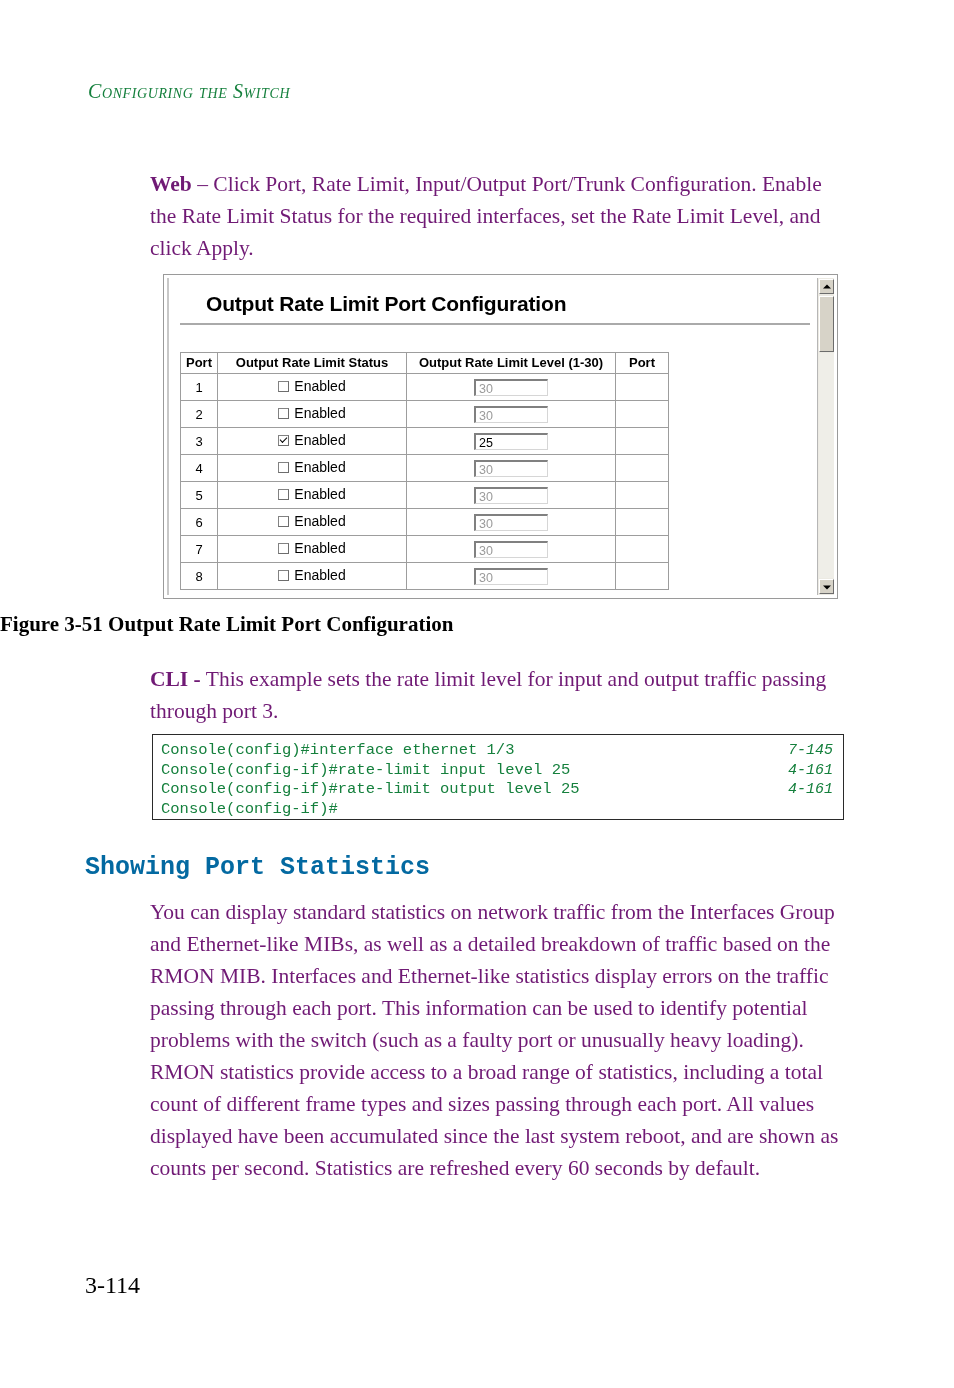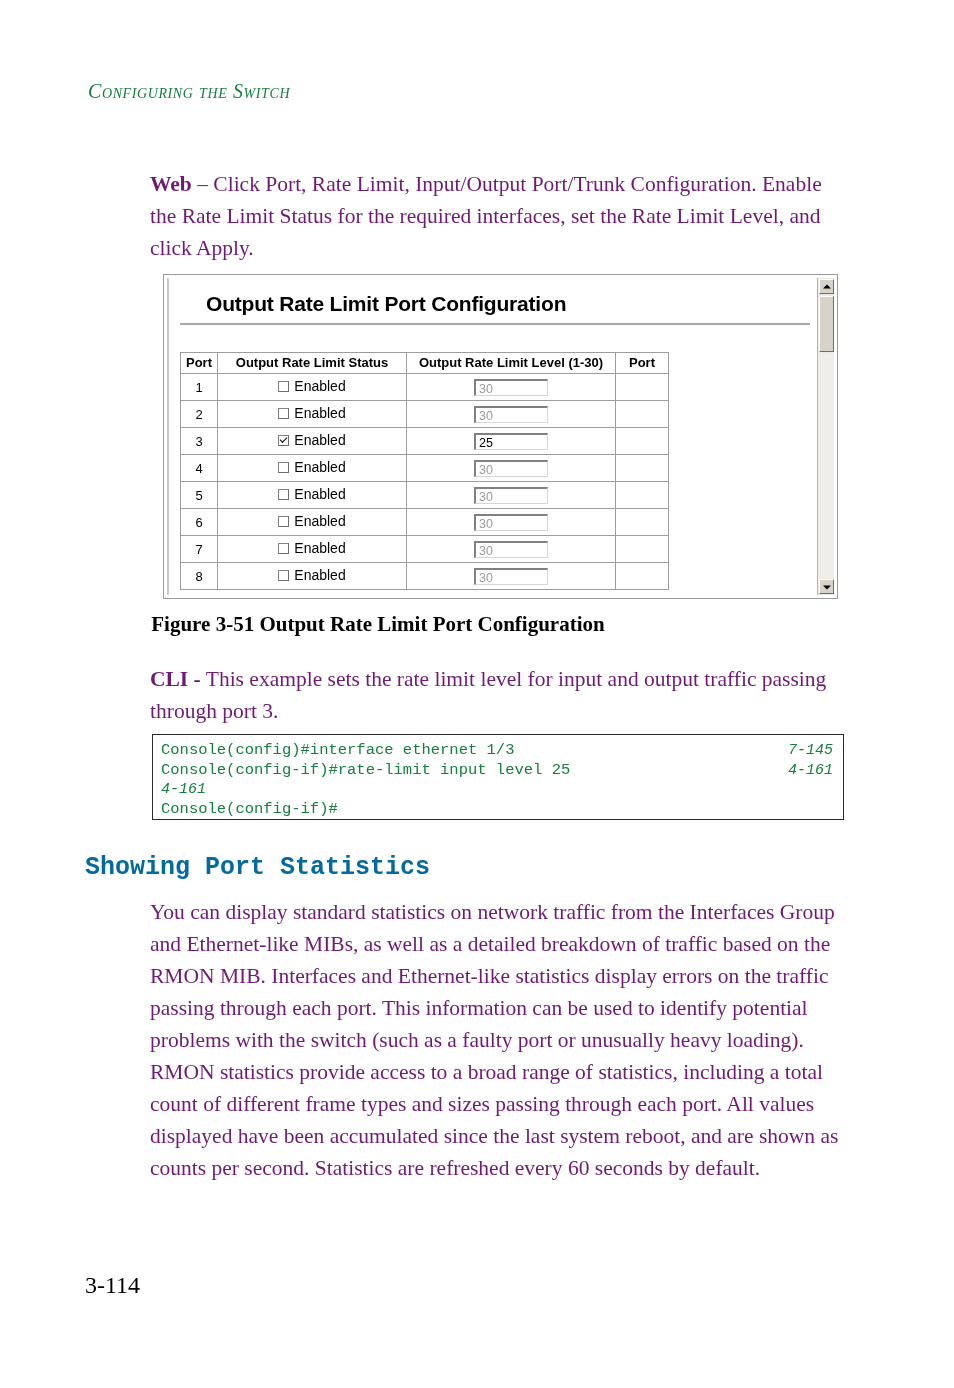--- a/index.html
+++ b/index.html
@@ -272,21 +272,20 @@
     bottom: 17px;
     background: #efeee8;
   }
 
   
   .fig-caption {
     position: absolute;
     left: 0;
     top: 612px;
     width: 756px;
-    text-align: center;
     font-family: "Liberation Serif", serif;
     font-weight: bold;
     font-size: 21px;
     color: #000;
   }
 
   
   #cli-box {
     position: absolute;
     left: 152px;
@@ -437,20 +436,20 @@
   </div>
 </div>
 
 <div class="fig-caption">Figure 3-51  Output Rate Limit Port Configuration</div>
 
 <div class="para" id="cli-para"><b>CLI -</b><span> This example sets the rate limit level for input and output traffic passing through port 3.</span></div>
 
 <div id="cli-box">
     <div class="cli-line"><span class="cli-cmd">Console(config)#interface ethernet 1/3</span><span class="cli-ref">7-145</span></div>
     <div class="cli-line"><span class="cli-cmd">Console(config-if)#rate-limit input level 25</span><span class="cli-ref">4-161</span></div>
-    <div class="cli-line"><span class="cli-ref">4-161</span></div>
+    <div class="cli-line"><span class="cli-cmd">Console(config-if)#rate-limit output level 25</span><span class="cli-ref">4-161</span></div>
     <div class="cli-line"><span class="cli-cmd">Console(config-if)#</span><span class="cli-ref"></span></div>
   </div>
 
 <div class="section-heading">Showing Port Statistics</div>
 <div class="para" id="stats-para">You can display standard statistics on network traffic from the Interfaces Group and Ethernet-like MIBs, as well as a detailed breakdown of traffic based on the RMON MIB. Interfaces and Ethernet-like statistics display errors on the traffic passing through each port. This information can be used to identify potential problems with the switch (such as a faulty port or unusually heavy loading). RMON statistics provide access to a broad range of statistics, including a total count of different frame types and sizes passing through each port. All values displayed have been accumulated since the last system reboot, and are shown as counts per second. Statistics are refreshed every 60 seconds by default.</div>
 
 <div class="page-number">3-114</div>
 
 </body></html>

